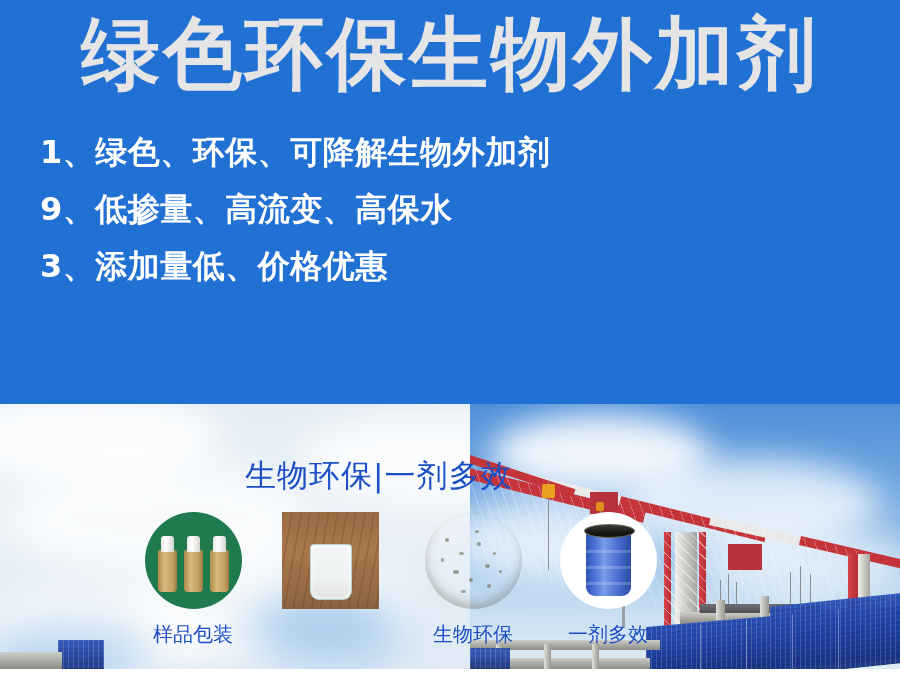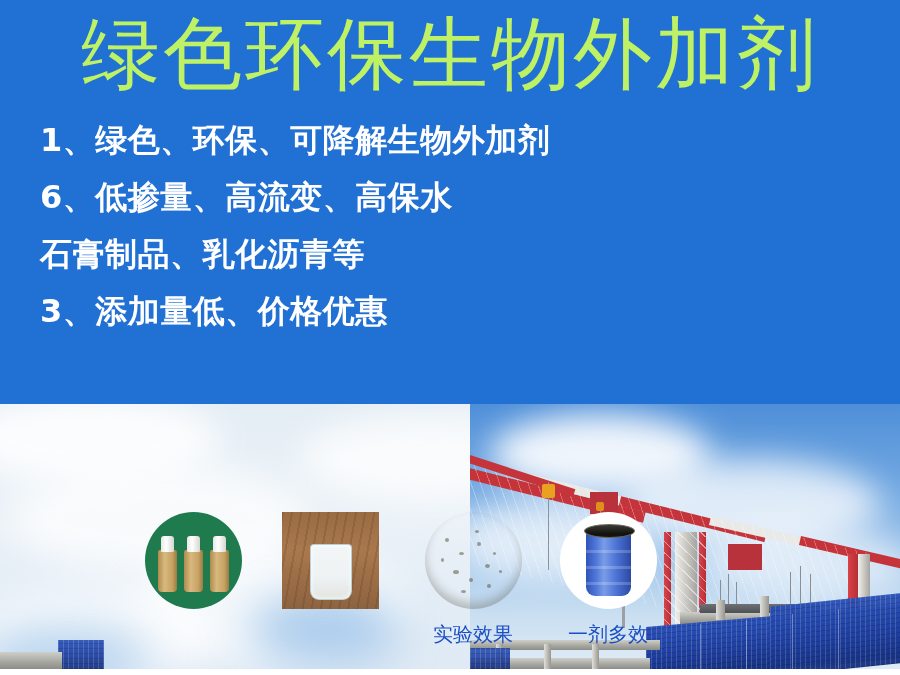--- a/index.html
+++ b/index.html
@@ -29,33 +29,33 @@
     background: #2170d4;
     overflow: hidden;
   }
 
   .poster-title {
     position: absolute;
     left: 0;
     top: 8px;
     width: 900px;
     text-align: center;
-    color: #bef264;
+    color: #e5e5e5;
     font-size: 79px;
     line-height: 92px;
-    font-weight: normal;
+    font-weight: bold;
     letter-spacing: 3px;
     white-space: nowrap;
     font-family: "DejaVu Sans", "Liberation Sans", sans-serif;
   }
 
   .feature-list {
     position: absolute;
     left: 40px;
-    top: 112px;
+    top: 124px;
     width: 830px;
   }
   .feature-line {
     color: #ffffff;
     font-size: 32px;
     line-height: 57px;
     font-weight: bold;
     white-space: nowrap;
     letter-spacing: 0.5px;
     font-family: "DejaVu Sans", "Liberation Sans", sans-serif;
@@ -319,22 +319,21 @@
 <body>
 
 <div id="poster">
 
   <div class="blue-panel">
 
     <div class="poster-title">绿色环保生物外加剂</div>
 
     <div class="feature-list">
       <div class="feature-line">1、绿色、环保、可降解生物外加剂</div>
-      <div class="feature-line">6、低掺量、高流变、高保水</div>
-      <div class="feature-line">石膏制品、乳化沥青等</div>
+      <div class="feature-line">9、低掺量、高流变、高保水</div>
       <div class="feature-line">3、添加量低、价格优惠</div>
     </div>
   </div>
 
   <div class="photo-scene">
 
     <div class="cloud" style="left:-40px; top:-10px; width:260px; height:90px;"></div>
     <div class="cloud" style="left:10px; top:60px; width:300px; height:110px; opacity:0.7;"></div>
     <div class="cloud" style="left:130px; top:140px; width:280px; height:120px; opacity:0.65;"></div>
     <div class="cloud" style="left:-30px; top:180px; width:240px; height:100px; opacity:0.6;"></div>
@@ -409,34 +408,36 @@
       <div class="column" style="left:26px; top:240px; width:7px; height:25px;"></div>
       <div class="column" style="left:74px; top:240px; width:7px; height:25px;"></div>
       <div class="column" style="left:122px; top:240px; width:7px; height:25px;"></div>
       <div class="netting" style="left:0px; top:244px; width:40px; height:21px; opacity:0.9;"></div>
     </div>
 
     <div class="netting" style="left:58px; top:236px; width:46px; height:29px; opacity:0.92;"></div>
     <div class="slab" style="left:0px; top:248px; width:62px; height:17px;"></div>
   </div>
 
+  <div class="tagline">生物环保|一剂多效</div>
 
   <div class="thumb" style="left:145px;">
     <div class="disc-green">
       <div class="bottle" style="left:13px;">
         <div class="bottle-cap"></div>
       </div>
       <div class="bottle" style="left:39px;">
         <div class="bottle-cap"></div>
       </div>
       <div class="bottle" style="left:65px;">
         <div class="bottle-cap"></div>
       </div>
     </div>
   </div>
+  <div class="thumb-caption" style="left:113px;">样品包装</div>
 
   <div class="thumb" style="left:282px;">
     <div class="wood-bg">
       <div class="beaker"></div>
     </div>
   </div>
 
   <div class="thumb" style="left:425px;">
     <div class="disc-mortar">
       <div class="grain" style="left:20px; top:26px; width:4px; height:4px;"></div>
@@ -446,21 +447,21 @@
       <div class="grain" style="left:28px; top:58px; width:6px; height:4px;"></div>
       <div class="grain" style="left:44px; top:66px; width:4px; height:4px;"></div>
       <div class="grain" style="left:68px; top:40px; width:3px; height:3px;"></div>
       <div class="grain" style="left:16px; top:46px; width:3px; height:4px;"></div>
       <div class="grain" style="left:50px; top:18px; width:4px; height:3px;"></div>
       <div class="grain" style="left:36px; top:78px; width:5px; height:3px;"></div>
       <div class="grain" style="left:62px; top:72px; width:4px; height:4px;"></div>
       <div class="grain" style="left:74px; top:58px; width:3px; height:3px;"></div>
     </div>
   </div>
-  <div class="thumb-caption" style="left:393px;">实验效果</div>
+  <div class="thumb-caption" style="left:393px;">生物环保</div>
 
   <div class="thumb" style="left:560px;">
     <div class="disc-white">
       <div class="drum">
         <div class="drum-rib" style="top:22px;"></div>
         <div class="drum-rib" style="top:38px;"></div>
         <div class="drum-rib" style="top:54px;"></div>
       </div>
       <div class="drum-lid"></div>
     </div>

